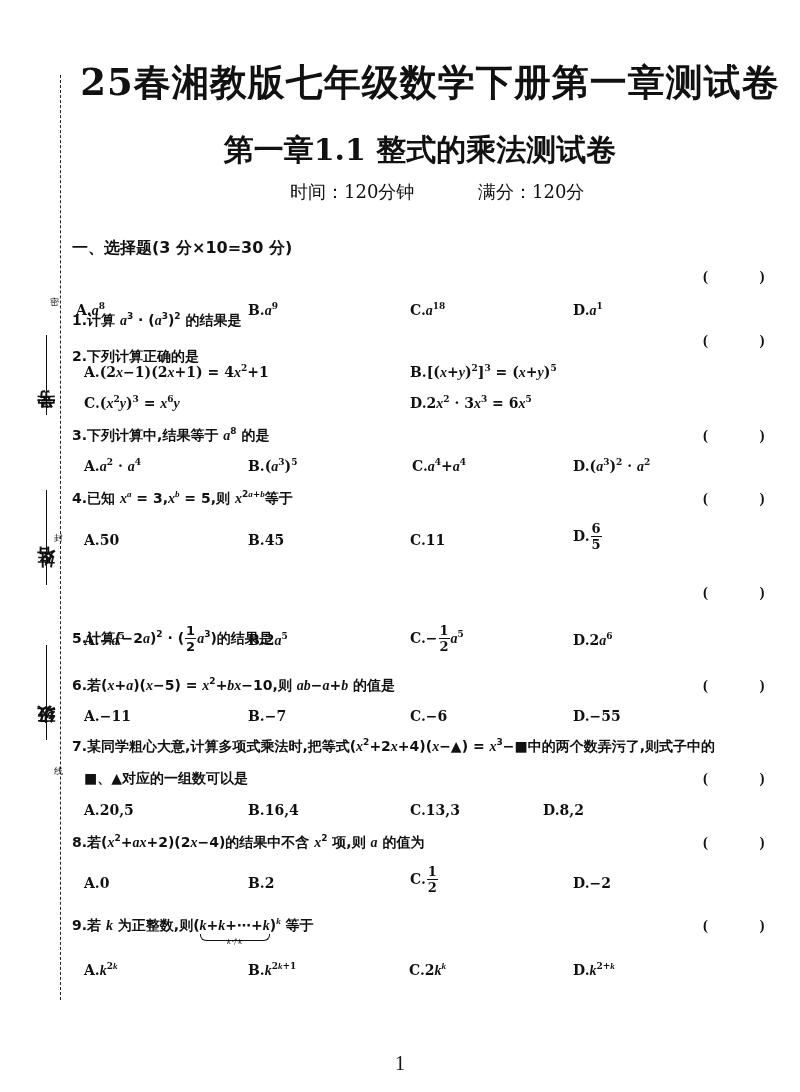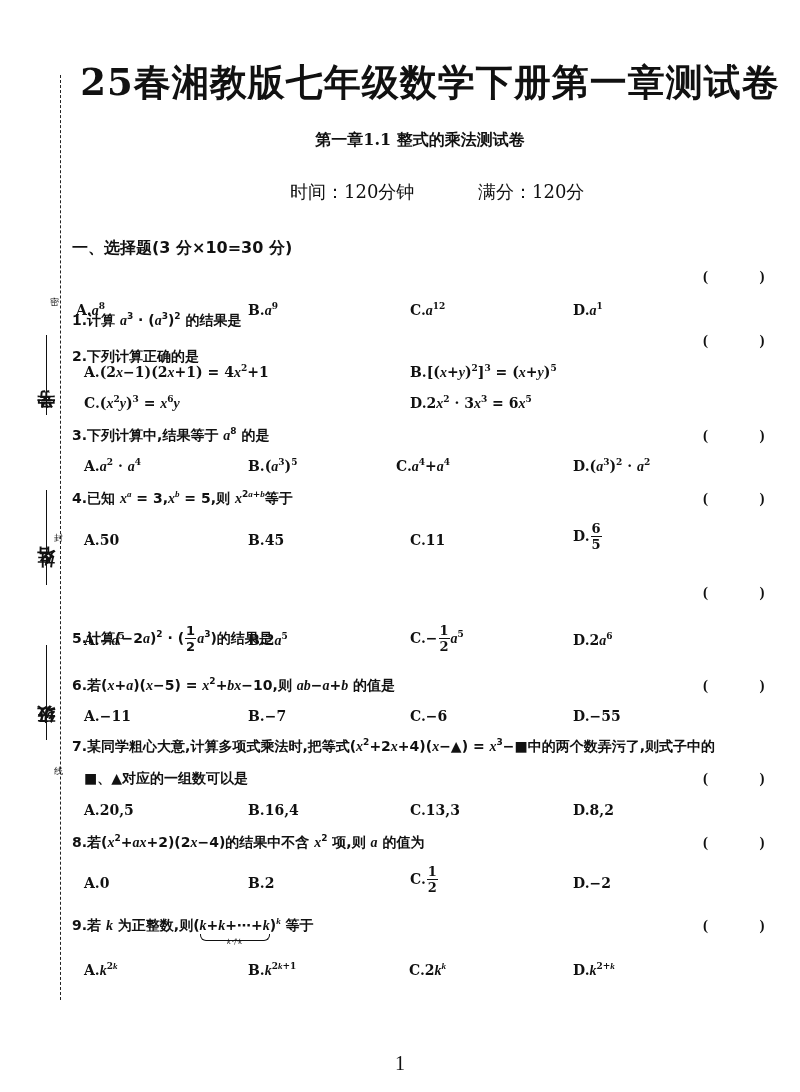--- a/index.html
+++ b/index.html
@@ -2,21 +2,21 @@
 <html><head>
 <meta charset="utf-8">
 <style>
   html, body { margin: 0; padding: 0; background: #ffffff; }
   body { width: 800px; height: 1092px; position: relative; overflow: hidden;
          font-family: "Liberation Serif", "DejaVu Serif", serif; color: #111; }
   .abs { position: absolute; }
   .title { left: 0; width: 800px; top: 58px; text-align: center; padding-left: 60px; box-sizing: border-box;
            font-size: 37px; font-weight: bold; letter-spacing: 1px; font-family: "DejaVu Serif", serif; }
   .subtitle { left: 0; width: 800px; top: 130px; text-align: center; padding-left: 40px; box-sizing: border-box;
-              font-size: 16px; font-weight: bold; font-family: "DejaVu Serif", serif; }
+              font-size: 30px; font-weight: bold; font-family: "DejaVu Serif", serif; }
   .meta { top: 180px; font-size: 18px; font-family: "DejaVu Serif", serif; }
   .section { left: 72px; top: 238px; font-size: 16px; font-weight: bold; font-family: "DejaVu Sans", sans-serif; }
   .q { left: 72px; font-size: 14px; font-weight: bold; font-family: "DejaVu Sans", sans-serif; white-space: nowrap; }
   .opt { font-size: 14px; font-weight: bold; font-family: "DejaVu Serif", serif; white-space: nowrap; }
   .paren { left: 703px; font-size: 15px; font-weight: bold; word-spacing: 22px; white-space: pre; }
   i { font-family: "Liberation Serif", serif; font-style: italic; font-weight: bold; }
   sup { font-size: 9px; vertical-align: 6px; line-height: 0; }
   .frac { display: inline-flex; flex-direction: column; align-items: center; vertical-align: middle; line-height: 1; font-size: 13px; margin: 0 1px; }
   .frac .num { border-bottom: 1px solid #111; padding: 0 1px 1px; }
   .frac .den { padding-top: 1px; }
@@ -50,39 +50,39 @@
 <div class="abs vlabel" style="left:34px;top:735px;">班级</div>
 
 <div class="abs section">一、选择题(3 分×10=30 分)</div>
 
 <div class="abs q" style="top:268px;margin-top:44px;">
   <span>1.</span>计算 <i>a</i><sup>3</sup> · (<i>a</i><sup>3</sup>)<sup>2</sup> 的结果是
 </div>
 <div class="abs paren" style="top:268px;">(  )</div>
 <div class="abs opt" style="left:76px;top:302px;">A.<i>a</i><sup>8</sup></div>
 <div class="abs opt" style="left:248px;top:302px;">B.<i>a</i><sup>9</sup></div>
-<div class="abs opt" style="left:410px;top:302px;">C.<i>a</i><sup>12</sup></div>
+<div class="abs opt" style="left:410px;top:302px;">C.<i>a</i><sup>18</sup></div>
 <div class="abs opt" style="left:573px;top:302px;">D.<i>a</i><sup>1</sup></div>
 
 <div class="abs q" style="top:348px;">
   <span>2.</span>下列计算正确的是
 </div>
 <div class="abs paren" style="top:332px;">(  )</div>
 <div class="abs opt" style="left:84px;top:364px;">A.(2<i>x</i>−1)(2<i>x</i>+1) = 4<i>x</i><sup>2</sup>+1</div>
 <div class="abs opt" style="left:410px;top:364px;">B.[(<i>x</i>+<i>y</i>)<sup>2</sup>]<sup>3</sup> = (<i>x</i>+<i>y</i>)<sup>5</sup></div>
 <div class="abs opt" style="left:84px;top:395px;">C.(<i>x</i><sup>2</sup><i>y</i>)<sup>3</sup> = <i>x</i><sup>6</sup><i>y</i></div>
 <div class="abs opt" style="left:410px;top:395px;">D.2<i>x</i><sup>2</sup> · 3<i>x</i><sup>3</sup> = 6<i>x</i><sup>5</sup></div>
 
 <div class="abs q" style="top:427px;">
   <span>3.</span>下列计算中,结果等于 <i>a</i><sup>8</sup> 的是
 </div>
 <div class="abs paren" style="top:427px;">(  )</div>
 <div class="abs opt" style="left:84px;top:458px;">A.<i>a</i><sup>2</sup> · <i>a</i><sup>4</sup></div>
 <div class="abs opt" style="left:248px;top:458px;">B.(<i>a</i><sup>3</sup>)<sup>5</sup></div>
-<div class="abs opt" style="left:396px;top:458px;">C.<i>a</i><sup>4</sup>+<i>a</i><sup>4</sup></div>
+<div class="abs opt" style="left:412px;top:458px;">C.<i>a</i><sup>4</sup>+<i>a</i><sup>4</sup></div>
 <div class="abs opt" style="left:573px;top:458px;">D.(<i>a</i><sup>3</sup>)<sup>2</sup> · <i>a</i><sup>2</sup></div>
 
 <div class="abs q" style="top:490px;">
   <span>4.</span>已知 <i>x</i><sup><i>a</i></sup> = 3,<i>x</i><sup><i>b</i></sup> = 5,则 <i>x</i><sup>2<i>a</i>+<i>b</i></sup>等于
 </div>
 <div class="abs paren" style="top:490px;">(  )</div>
 <div class="abs opt" style="left:84px;top:532px;">A.50</div>
 <div class="abs opt" style="left:248px;top:532px;">B.45</div>
 <div class="abs opt" style="left:410px;top:532px;text-align:center;">C.11</div>
 <div class="abs opt" style="left:573px;top:522px;">D.<span class="frac">
@@ -115,21 +115,21 @@
 <div class="abs opt" style="left:573px;top:708px;">D.−55</div>
 
 <div class="abs q" style="top:738px;">
   <span>7.</span>某同学粗心大意,计算多项式乘法时,把等式(<i>x</i><sup>2</sup>+2<i>x</i>+4)(<i>x</i>−▲) = <i>x</i><sup>3</sup>−■中的两个数弄污了,则式子中的
 </div>
 <div class="abs q" style="left:84px;top:770px;">■、▲对应的一组数可以是</div>
 <div class="abs paren" style="top:770px;">(  )</div>
 <div class="abs opt" style="left:84px;top:802px;">A.20,5</div>
 <div class="abs opt" style="left:248px;top:802px;">B.16,4</div>
 <div class="abs opt" style="left:410px;top:802px;">C.13,3</div>
-<div class="abs opt" style="left:573px;top:802px;">D.8,2</div>
+<div class="abs opt" style="left:543px;top:802px;">D.8,2</div>
 
 <div class="abs q" style="top:834px;">
   <span>8.</span>若(<i>x</i><sup>2</sup>+<i>ax</i>+2)(2<i>x</i>−4)的结果中不含 <i>x</i><sup>2</sup> 项,则 <i>a</i> 的值为
 </div>
 <div class="abs paren" style="top:834px;">(  )</div>
 <div class="abs opt" style="left:84px;top:875px;">A.0</div>
 <div class="abs opt" style="left:248px;top:875px;">B.2</div>
 <div class="abs opt" style="left:410px;top:865px;">C.<span class="frac">
       <span class="num">1</span>
       <span class="den">2</span>

